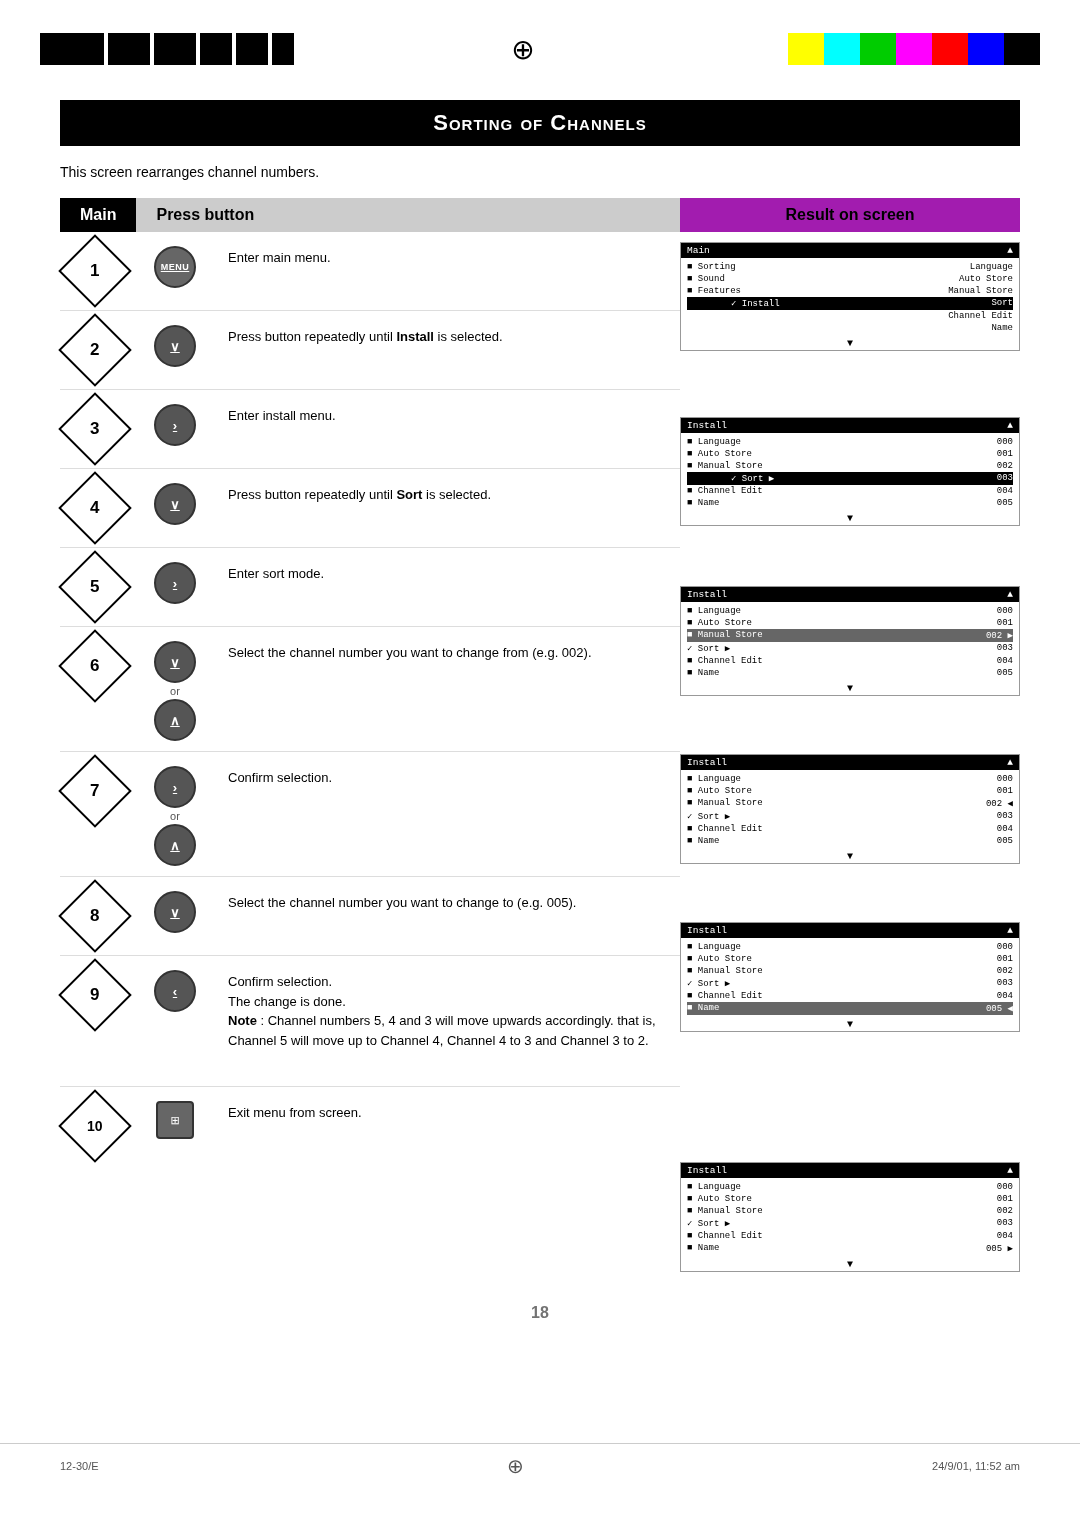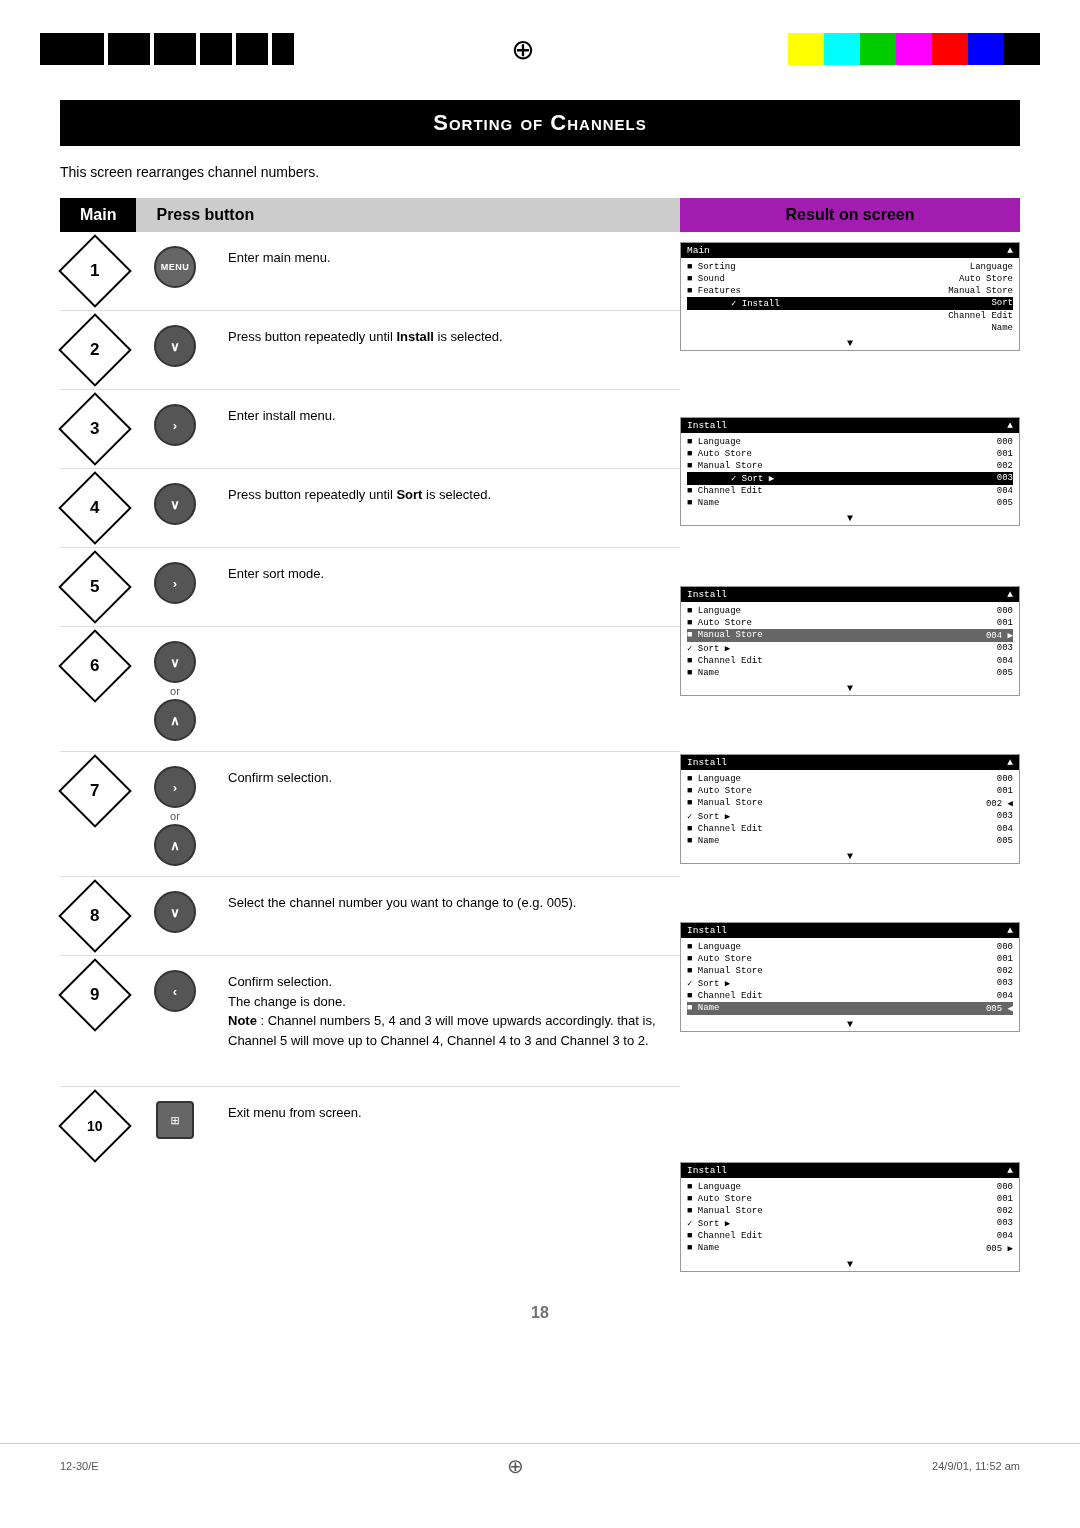--- a/index.html
+++ b/index.html
@@ -164,20 +164,21 @@
       height: 42px;
       border-radius: 50%;
       background: #555;
       color: #fff;
       display: flex;
       align-items: center;
       justify-content: center;
       font-size: 13px;
       font-weight: bold;
       border: 2px solid #333;
+      text-decoration: underline;
     }
     .btn-menu {
       background: #666;
       font-size: 9px;
       letter-spacing: 0.5px;
     }
     .btn-down {
       background: #555;
     }
     .btn-right {
@@ -441,20 +442,21 @@
             <div class="diamond-outer">
               <span class="diamond-inner-text">6</span>
             </div>
           </div>
         </div>
         <div class="step-btn-area" style="gap:2px;">
           <div class="btn-circle btn-down">∨</div>
           <span class="or-text">or</span>
           <div class="btn-circle btn-up">∧</div>
         </div>
+        <div class="step-desc">Select the channel number you want to change from (e.g. 002).</div>
       </div>
       <hr class="step-divider">
 
       <div class="step-row" style="min-height:90px;">
         <div class="step-num">
           <div class="diamond-wrap">
             <div class="diamond-outer">
               <span class="diamond-inner-text">7</span>
             </div>
           </div>
@@ -606,21 +608,21 @@
             <div class="menu-item">
                 <span class="item-name">■ Language</span>
                 <span class="item-val">000</span>
               </div>
             <div class="menu-item">
                 <span class="item-name">■ Auto Store</span>
                 <span class="item-val">001</span>
               </div>
             <div class="menu-item highlighted">
                 <span class="item-name">■ Manual Store</span>
-                <span class="item-val">004 ▶</span>
+                <span class="item-val">002 ▶</span>
               </div>
             <div class="menu-item">
                 <span class="item-name">✓ Sort ▶</span>
                 <span class="item-val">003</span>
               </div>
             <div class="menu-item">
                 <span class="item-name">■ Channel Edit</span>
                 <span class="item-val">004</span>
               </div>
             <div class="menu-item">

